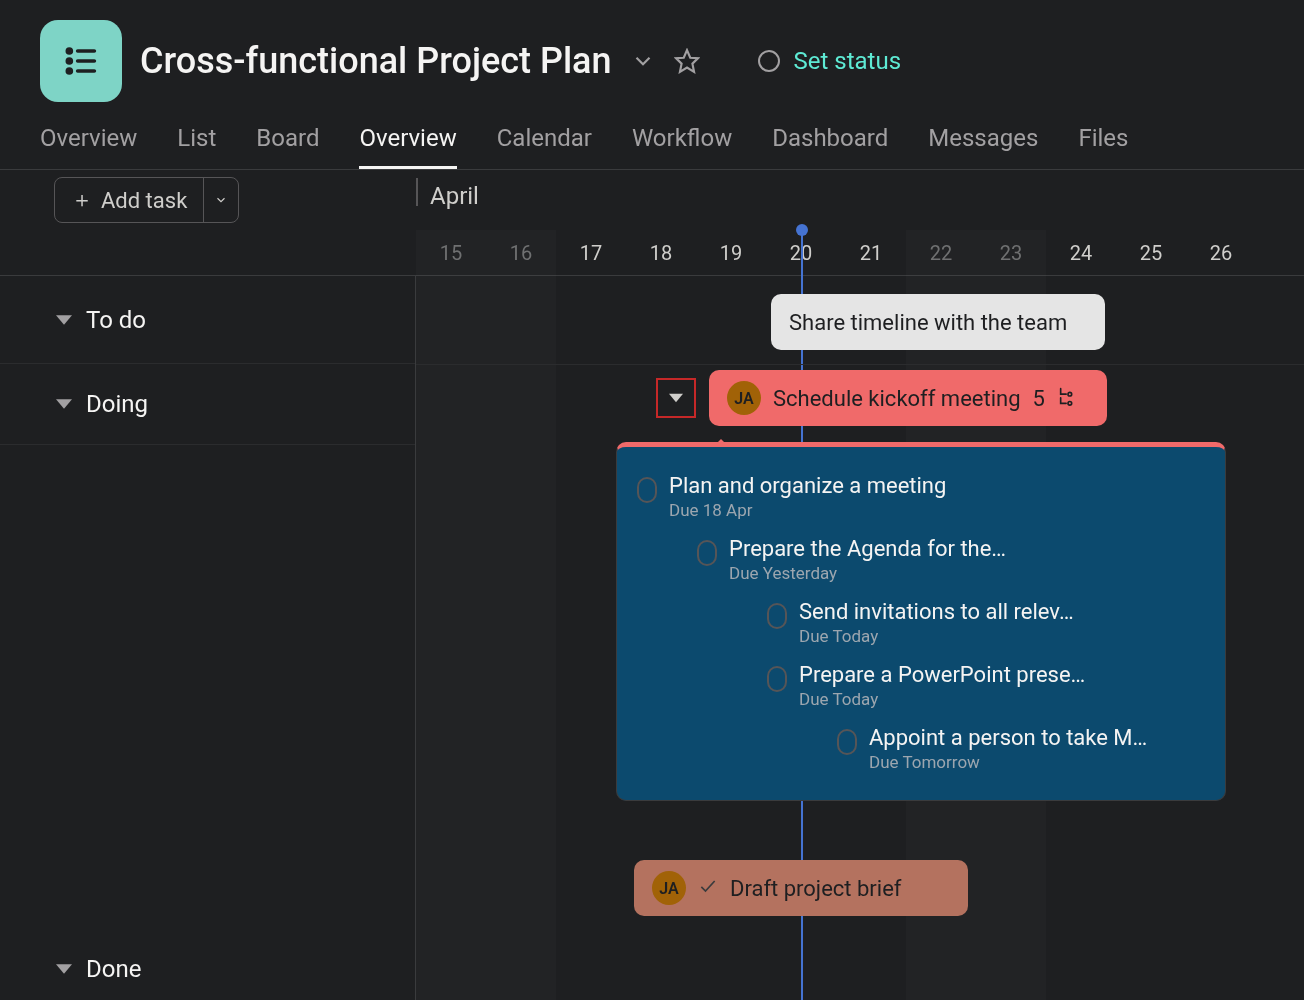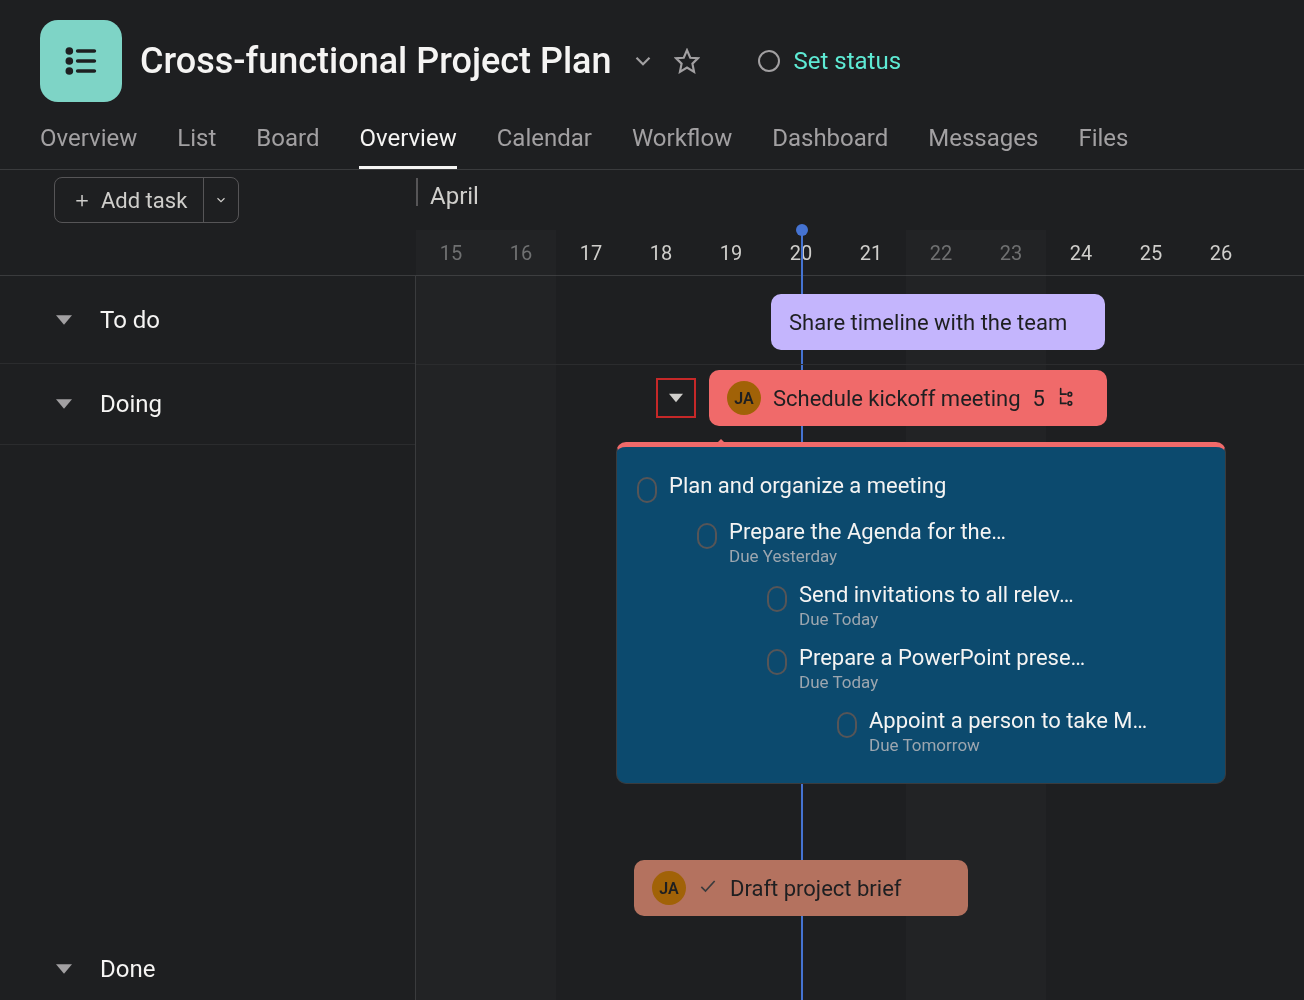--- a/index.html
+++ b/index.html
@@ -138,21 +138,21 @@
     position: relative;
     display: flex;
   }
   .sections-col {
     width: 416px;
     border-right: 1px solid #3a3b3d;
   }
   .section-head {
     display: flex;
     align-items: center;
-    gap: 28px;
+    gap: 14px;
     padding: 26px 0 26px 56px;
     font-size: 24px;
     border-bottom: 1px solid #2b2c2e;
     cursor: pointer;
   }
   .section-head.todo { height: 88px; }
   .section-head.done { margin-top: 484px; }
   .caret-icon svg { width: 16px; height: 16px; fill: #a2a0a2; }
 
   .chart-area {
@@ -191,21 +191,21 @@
     position: absolute;
     height: 56px;
     border-radius: 10px;
     display: flex;
     align-items: center;
     padding: 0 18px;
     font-size: 22px;
     color: #1e1f21;
     gap: 12px;
   }
-  .bar.orange { background: #c4b5fd; }
+  .bar.orange { background: #e5e5e5; }
   .bar.red { background: #f06a6a; color:#1e1f21; }
   .bar.orange-dim { background: #b4725f; }
 
   .avatar {
     width: 34px; height: 34px; border-radius: 50%;
     background: #a16207;
     color: #1e1f21;
     font-size: 16px; font-weight: 600;
     display: flex; align-items: center; justify-content: center;
   }
@@ -394,20 +394,21 @@
             <circle cx="14" cy="20" r="2"></circle>
           </svg>
       </span>
     </div>
 
     <div class="popover" style="left:200px; top:166px;">
       <div class="subtask">
         <div class="sub-check"></div>
         <div class="sub-body">
           <div class="sub-title">Plan and organize a meeting</div>
+          <div class="sub-due">Due 18 Apr</div>
         </div>
       </div>
       <div class="subtask indent-1">
         <div class="sub-check"></div>
         <div class="sub-body">
           <div class="sub-title">Prepare the Agenda for the…</div>
           <div class="sub-due">Due Yesterday</div>
         </div>
       </div>
       <div class="subtask indent-2">

